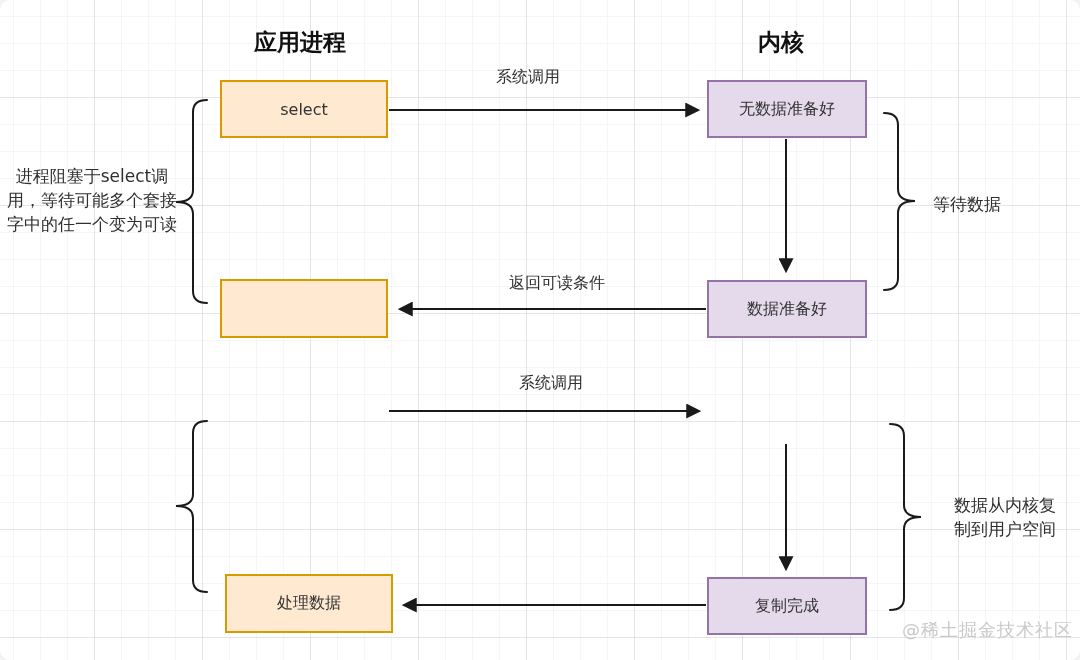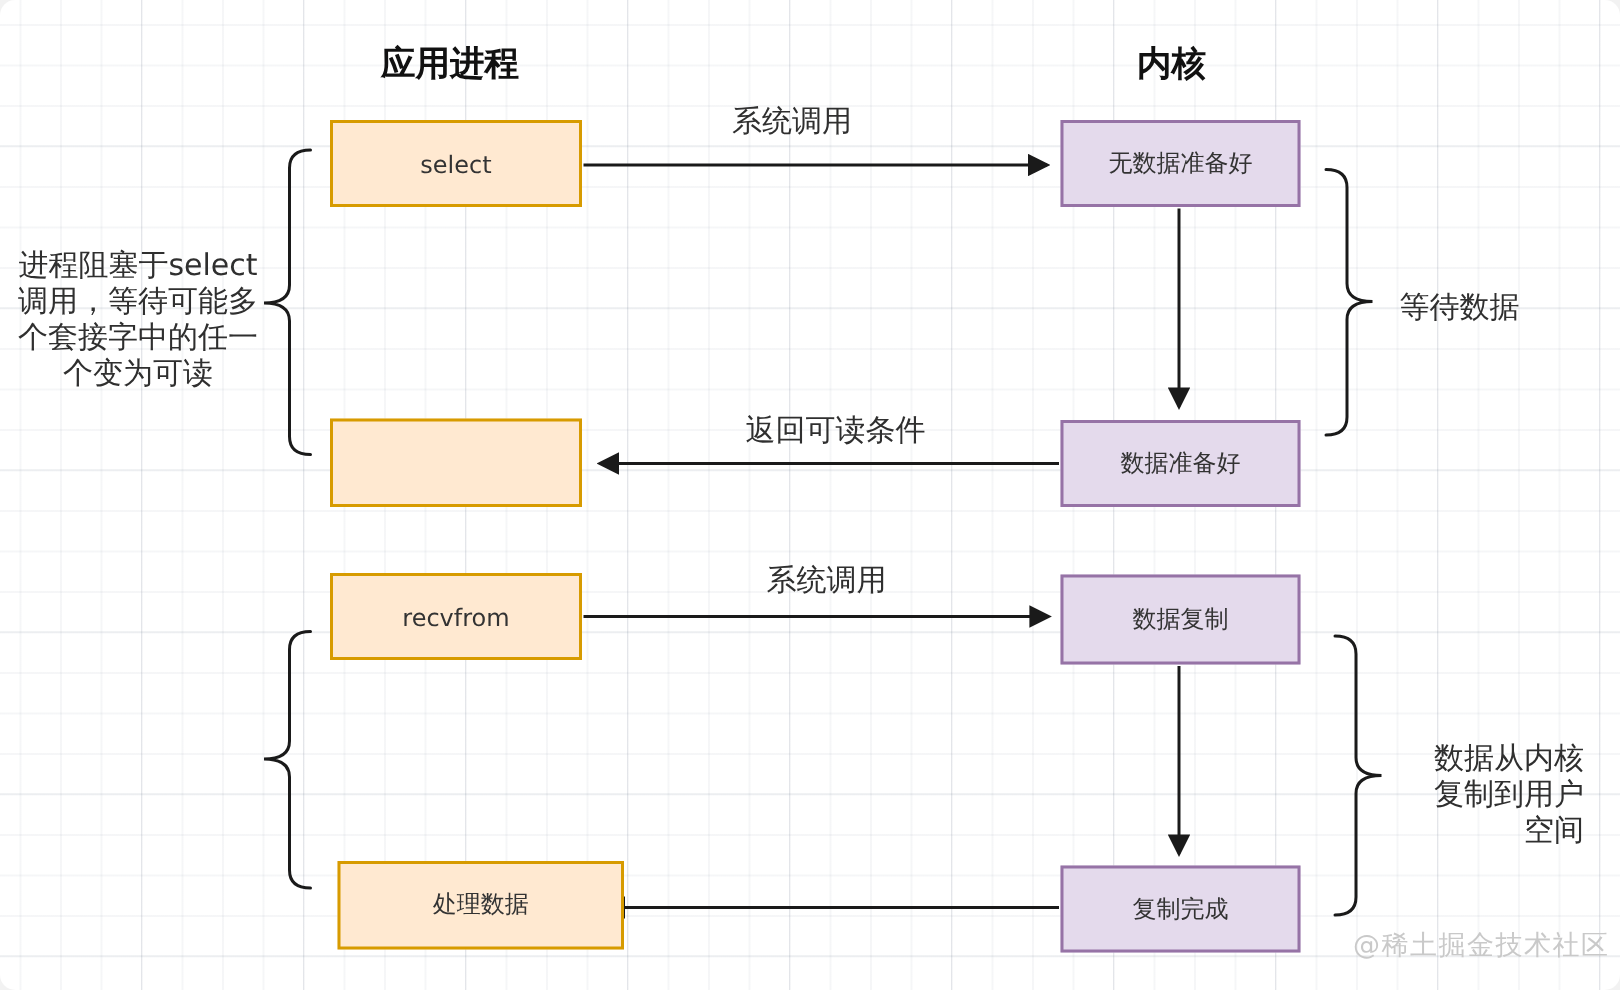--- a/index.html
+++ b/index.html
@@ -48,28 +48,28 @@
     justify-content: center;
     font-size: 16px;
     color: #333;
     border-width: 2px;
     border-style: solid;
   }
   .node.orange { background: var(--orange-fill); border-color: var(--orange-stroke); text-align: right; }
   .node.purple { background: var(--purple-fill); border-color: var(--purple-stroke); }
   .edge-label {
     position: absolute;
-    font-size: 20px;
+    font-size: 16px;
     color: #2f2f2f;
     transform: translateX(-50%);
     white-space: nowrap;
   }
   .note {
     position: absolute;
-    font-size: 20px;
+    font-size: 17px;
     line-height: 24px;
     color: #2f2f2f;
     text-align: center;
   }
   .note.nowrap { white-space: nowrap; text-align: center; }
   #wires { position:absolute; left:0; top:0; width:1080px; height:660px; }
   #wires .line { stroke: var(--arrow); stroke-width: 2; fill: none; }
   #wires .brace { stroke: var(--arrow); stroke-width: 2; fill: none; stroke-linecap: round; }
   #wires .head { fill: var(--arrow); }
   .watermark {
@@ -111,26 +111,24 @@
 
     <path class="brace" d="M207,421 Q193,421 193,433 L193,494 Q193,506 176,506 Q193,506 193,518 L193,580 Q193,592 207,592"></path>
 
     <path class="brace" d="M884,113 Q898,113 898,125 L898,189 Q898,201 915,201 Q898,201 898,213 L898,278 Q898,290 884,290"></path>
 
     <path class="brace" d="M890,424 Q904,424 904,436 L904,505 Q904,517 921,517 Q904,517 904,529 L904,598 Q904,610 890,610"></path>
   </svg>
 
   <div class="node orange" style="left:220px; top:80px;  width:168px; height:58px;">select</div>
   <div class="node orange" style="left:220px; top:279px; width:168px; height:59px;"></div>
-  <div class="node orange" style="left:220px; top:382px; width:168px; height:58px;">recvfrom</div>
-  <div class="node orange" style="left:225px; top:574px; width:191px; height:59px;">处理数据</div>
+  <div class="node orange" style="left:225px; top:574px; width:168px; height:59px;">处理数据</div>
 
   <div class="node purple" style="left:707px; top:280px; width:160px; height:58px;">数据准备好</div>
   <div class="node purple" style="left:707px; top:80px;  width:160px; height:58px;">无数据准备好</div>
-  <div class="node purple" style="left:707px; top:383px; width:160px; height:60px;">数据复制</div>
   <div class="node purple" style="left:707px; top:577px; width:160px; height:58px;">复制完成</div>
 
   <div class="edge-label" style="left:528px; top:67px;">系统调用</div>
   <div class="edge-label" style="left:557px; top:273px;">返回可读条件</div>
   <div class="edge-label" style="left:551px; top:373px;">系统调用</div>
 
   <div class="note" style="left:6px; top:164px; width:172px;">进程阻塞于select调用，等待可能多个套接字中的任一个变为可读</div>
   <div class="note nowrap" style="left:933px; top:192px;">等待数据</div>
   <div class="note" style="left:948px; top:493px; width:108px;text-align:right;">数据从内核复制到用户空间</div>
 

